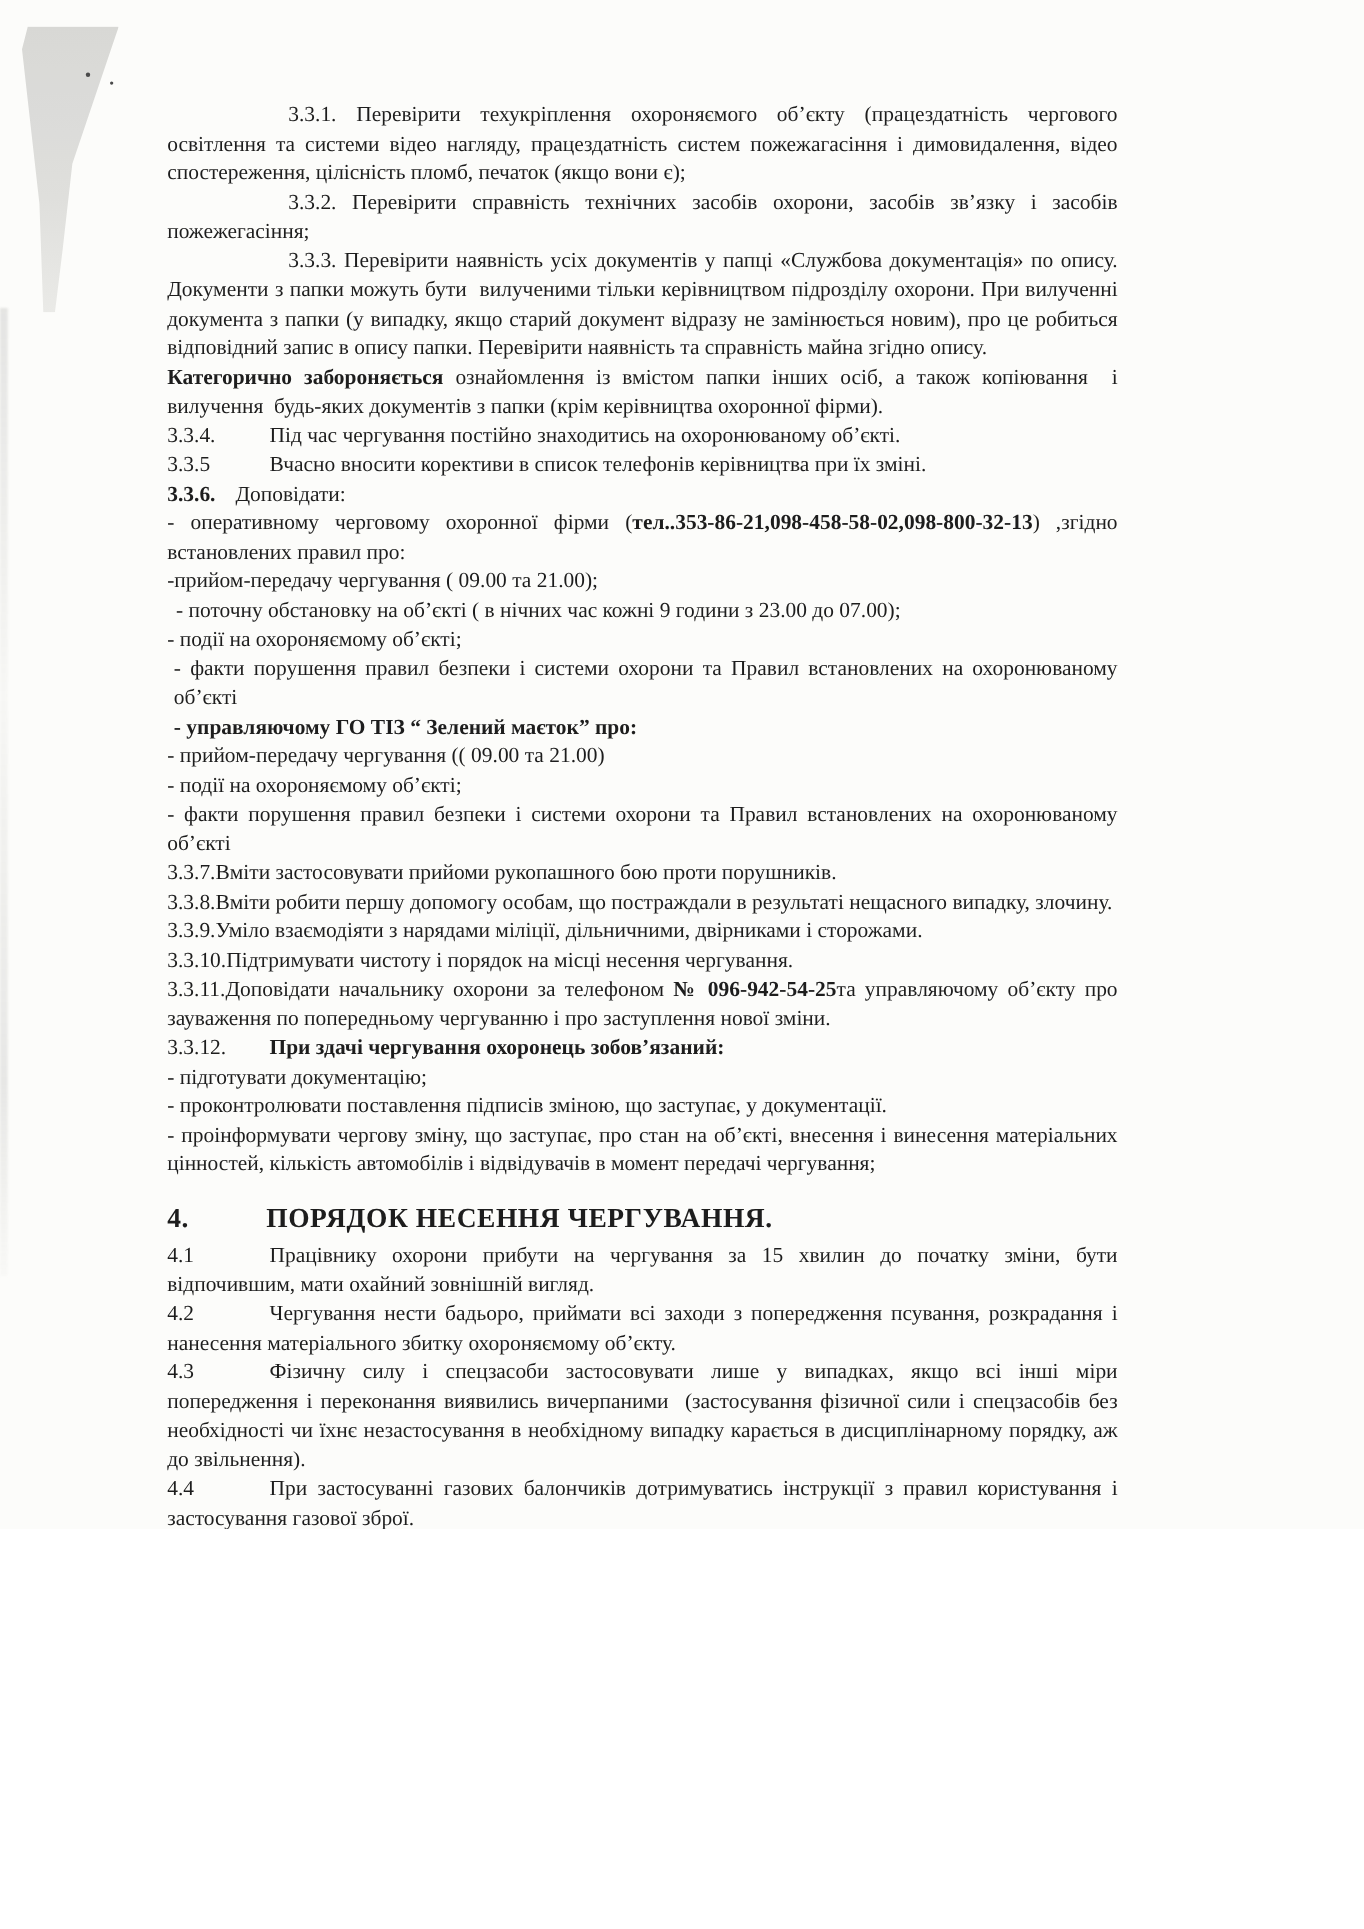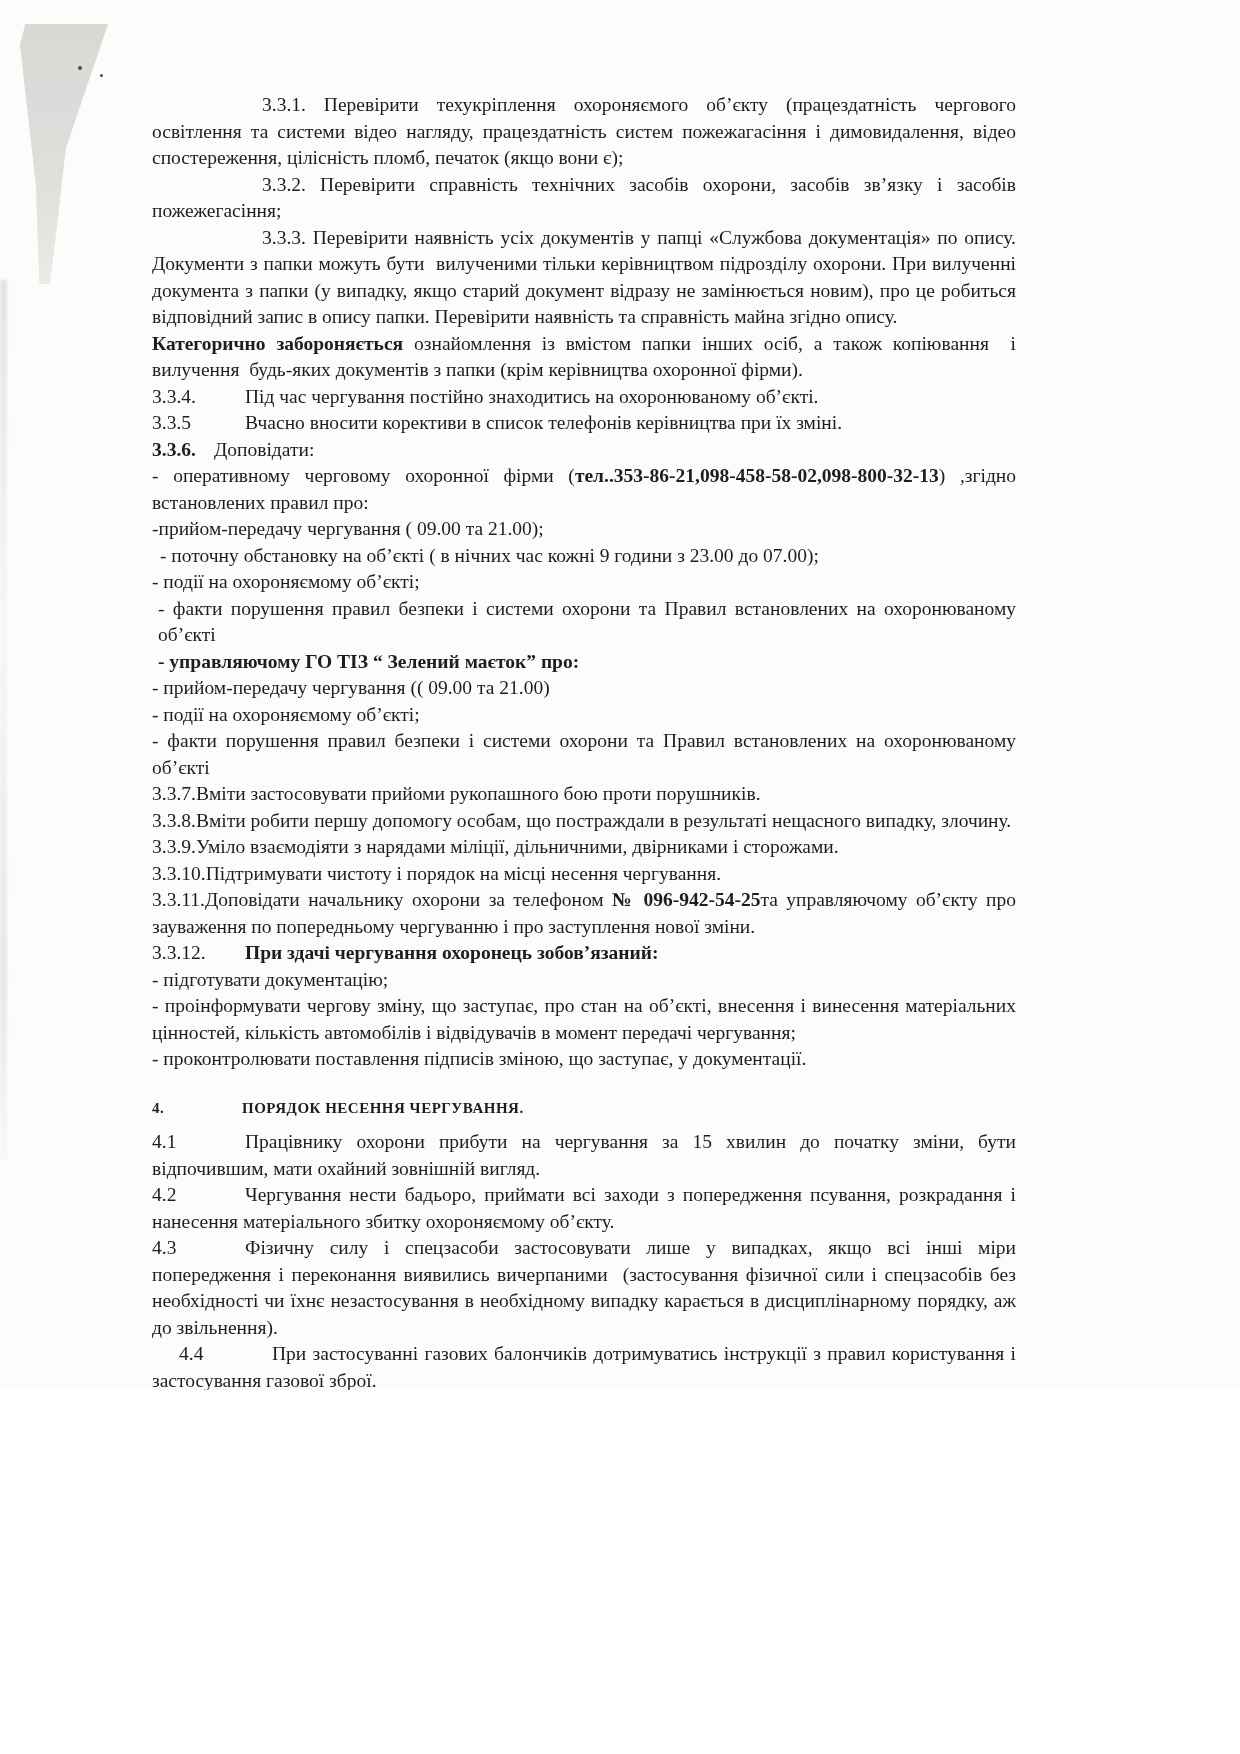--- a/index.html
+++ b/index.html
@@ -24,21 +24,21 @@
     text-align:justify;
   }
   .content p{margin:0;padding:0;}
   .p-indent{text-indent:110px;}
   .p-flush{}
   .p-heading{
     margin-top:22px !important;
     margin-bottom:8px !important;
     padding-left:303px;
     font-weight:bold;
-    font-size:15px;
+    font-size:25px;
     text-align:left;
     letter-spacing:0.5px;
   }
   .num{display:inline-block;text-indent:0;}
   b{font-weight:bold;}
   
   .corner-smudge{
     position:absolute;left:20px;top:24px;width:88px;height:260px;
     background:linear-gradient(180deg,var(--smudge,#d6d6d3) 0%,#dededb 60%,#e9e9e6 100%);
     clip-path:polygon(6% 0%,100% 0%,96% 4%,52% 48%,42% 78%,34% 100%,22% 100%,18% 62%,0% 8%);
@@ -87,27 +87,27 @@
       <p class="p-flush"><span>- прийом-передачу чергування (( 09.00 та 21.00)</span></p>
       <p class="p-flush"><span>- події на охороняємому об’єкті;</span></p>
       <p class="p-flush"><span>- факти порушення правил безпеки і системи охорони та Правил встановлених на охоронюваному об’єкті</span></p>
       <p class="p-flush"><span>3.3.7.Вміти застосовувати прийоми рукопашного бою проти порушників.</span></p>
       <p class="p-flush"><span>3.3.8.Вміти робити першу допомогу особам, що постраждали в результаті нещасного випадку, злочину.</span></p>
       <p class="p-flush"><span>3.3.9.Уміло взаємодіяти з нарядами міліції, дільничними, двірниками і сторожами.</span></p>
       <p class="p-flush"><span>3.3.10.Підтримувати чистоту і порядок на місці несення чергування.</span></p>
       <p class="p-flush"><span>3.3.11.Доповідати начальнику охорони за телефоном </span><b>№ 096-942-54-25</b><span>та управляючому об’єкту про зауваження по попередньому чергуванню і про заступлення нової зміни.</span></p>
       <p class="p-item"><span class="num" style="width: 93px;">3.3.12.</span><b>При здачі чергування охоронець зобов’язаний:</b></p>
       <p class="p-flush"><span>- підготувати документацію;</span></p>
+      <p class="p-flush"><span>- проконтролювати поставлення підписів зміною, що заступає, у документації.</span></p>
       <p class="p-flush"><span>- проінформувати чергову зміну, що заступає, про стан на об’єкті, внесення і винесення матеріальних цінностей, кількість автомобілів і відвідувачів в момент передачі чергування;</span></p>
-      <p class="p-flush"><span>- проконтролювати поставлення підписів зміною, що заступає, у документації.</span></p>
       <p class="p-heading"><span class="num" style="width: 90px;">4.</span><b>ПОРЯДОК НЕСЕННЯ ЧЕРГУВАННЯ.</b></p>
       <p class="p-item"><span class="num" style="width: 93px;">4.1</span><span>Працівнику охорони прибути на чергування за 15 хвилин до початку зміни, бути відпочившим, мати охайний зовнішній вигляд.</span></p>
       <p class="p-item"><span class="num" style="width: 93px;">4.2</span><span>Чергування нести бадьоро, приймати всі заходи з попередження псування, розкрадання і нанесення матеріального збитку охороняємому об’єкту.</span></p>
       <p class="p-item"><span class="num" style="width: 93px;">4.3</span><span>Фізичну силу і спецзасоби застосовувати лише у випадках, якщо всі інші міри попередження і переконання виявились вичерпаними&nbsp; (застосування фізичної сили і спецзасобів без необхідності чи їхнє незастосування в необхідному випадку карається в дисциплінарному порядку, аж до звільнення).</span></p>
-      <p class="p-item"><span class="num" style="width: 93px; margin-left: 27px;">4.4</span><span>При застосуванні газових балончиків дотримуватись інструкції з правил користування і застосування газової зброї.</span></p>
+      <p class="p-item"><span class="num" style="width: 93px;">4.4</span><span>При застосуванні газових балончиків дотримуватись інструкції з правил користування і застосування газової зброї.</span></p>
       <p class="p-item"><span class="num" style="width: 93px;">4.5</span><span>ПРИ НЕСЕННІ ПОРЯДОК ПРАЦІВНИКАМ ОХОРОНИ</span><b>&nbsp;&nbsp;&nbsp;&nbsp;ЗАБОРОНЯЄТЬСЯ:</b></p>
     </div>
 
   <svg class="signature" viewBox="0 0 150 95" fill="none" stroke="#2b2b2b" stroke-width="2.1" stroke-linecap="round">
     <path d="M14,78 C18,58 26,40 30,34 C33,30 34,36 30,46 C26,56 18,70 12,82"></path>
     <path d="M24,30 C25,27 26,25 27,23" stroke-width="1.8"></path>
     <path d="M31,24 C32,21 33,19 34,17" stroke-width="1.8"></path>
     <path d="M22,66 C34,60 44,56 52,55 C46,62 38,70 34,76"></path>
     <path d="M36,76 C58,62 84,46 104,34 C110,30 116,27 120,26 C116,32 110,40 106,46"></path>
     <path d="M96,42 C102,34 112,26 122,20"></path>

